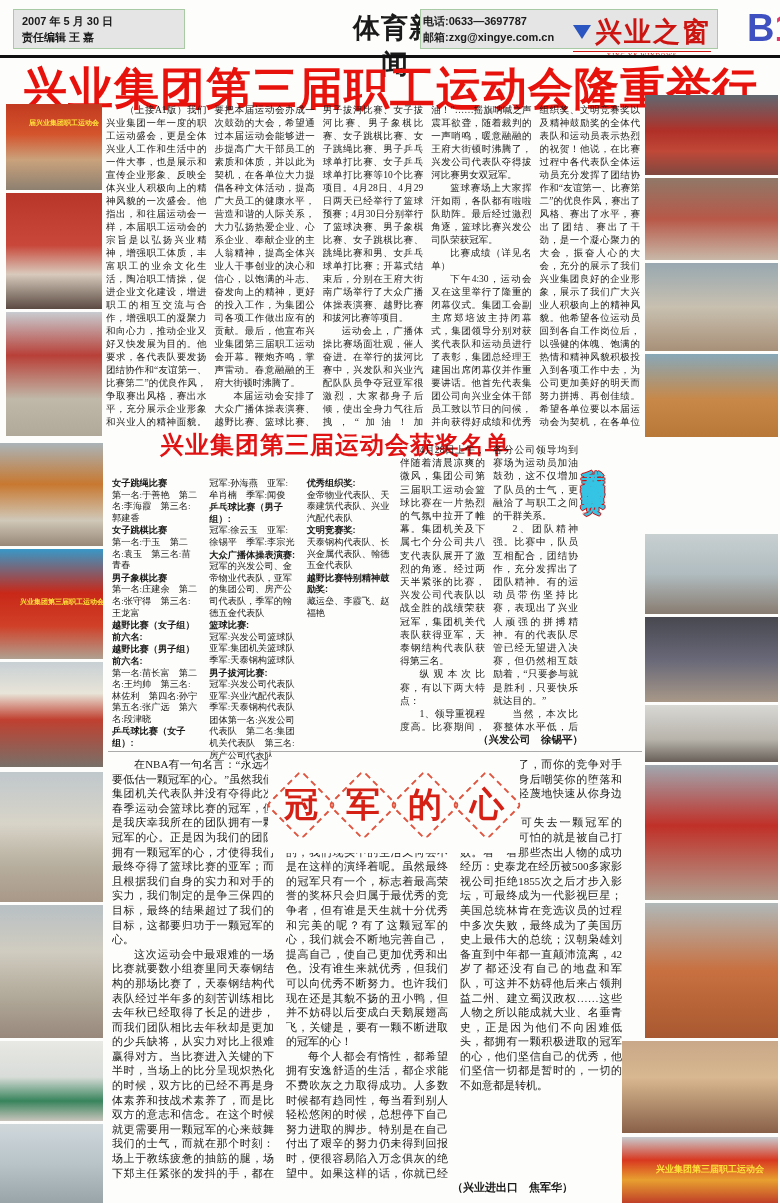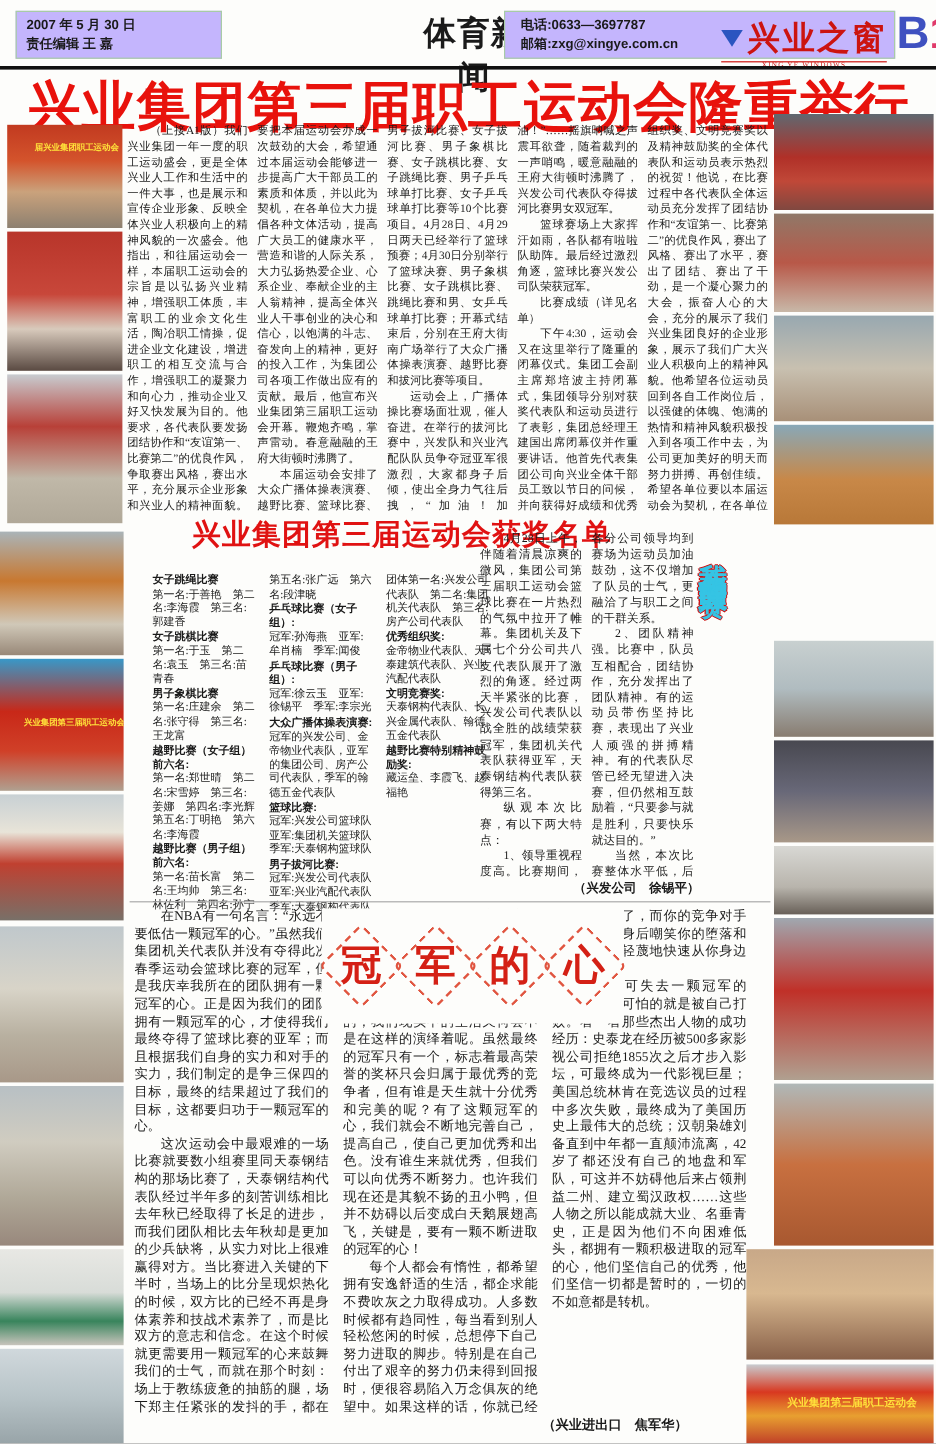--- a/index.html
+++ b/index.html
@@ -1,24 +1,24 @@
 <!DOCTYPE html>
 <html><head>
 <meta charset="utf-8">
 <style>
   html,body{margin:0;padding:0;background:#9a9a9a;}
   .page{position:relative;width:780px;height:1203px;margin:0 auto;background:#fdfdfb;
         font-family:"Liberation Serif",serif;color:#1a1a1a;overflow:hidden;}
   
-  .hdr-box{position:absolute;background:#c4b5fd;border:1px solid #a8cba6;box-sizing:border-box;}
+  .hdr-box{position:absolute;background:#e5e5e5;border:1px solid #a8cba6;box-sizing:border-box;}
   .hdr-left{left:13px;top:9px;width:172px;height:40px;padding:3px 8px;}
   .hdr-left div{font-size:11px;font-weight:bold;line-height:16px;font-family:"Liberation Sans",sans-serif;}
   .section-title{position:absolute;left:340px;top:10px;width:110px;text-align:center;
         font-size:27px;font-weight:900;font-family:"Liberation Sans",sans-serif;letter-spacing:1px;}
-  .hdr-right{left:420px;top:9px;width:326px;height:40px;padding:3px 13px;}
+  .hdr-right{left:420px;top:9px;width:298px;height:40px;padding:3px 2px;}
   .contact div{font-size:11px;font-weight:bold;line-height:16px;font-family:"Liberation Sans",sans-serif;}
   .masthead{position:absolute;right:6px;top:4px;text-align:center;}
   .masthead .logo{display:inline-block;vertical-align:middle;width:0;height:0;
         border-left:9px solid transparent;border-right:9px solid transparent;border-top:14px solid #2b55c0;}
   .masthead .script{display:inline-block;vertical-align:middle;font-size:27px;font-weight:bold;
         color:#cc1410;letter-spacing:2px;}
   .masthead .sub{font-size:6px;color:#cc1410;letter-spacing:1px;border-top:1px solid #cc1410;margin-top:1px;}
   .pageno{position:absolute;left:747px;top:6px;font-family:"Liberation Sans",sans-serif;
         font-size:38px;font-weight:900;line-height:44px;}
   .pageno .b{color:#3f51c0;}.pageno .n{color:#e03a6a;}
@@ -29,21 +29,21 @@
   
   .ph{position:absolute;overflow:hidden;}
   .ph .bn{position:absolute;left:0;right:0;text-align:center;color:#ffe23a;font-weight:bold;
         font-family:"Liberation Sans",sans-serif;white-space:nowrap;overflow:hidden;padding-left:20px;}
   
   .cols{position:absolute;column-gap:8px;column-fill:auto;text-align:justify;overflow:hidden;}
   .cols p{margin:0;text-indent:2em;}
   .lead{left:106px;top:104px;width:534px;height:334px;column-count:5;font-size:9.5px;line-height:13px;}
   .awards-title{position:absolute;left:160px;top:429px;width:470px;color:#e01212;white-space:nowrap;
         font-family:"Liberation Sans",sans-serif;font-size:24px;font-weight:900;letter-spacing:1px;}
-  .awards{position:absolute;left:127px;top:478px;width:282px;height:288px;column-count:3;column-gap:10px;
+  .awards{position:absolute;left:112px;top:478px;width:282px;height:288px;column-count:3;column-gap:10px;
         font-size:9.2px;line-height:11.6px;overflow:hidden;column-fill:auto;}
   .awards p{margin:0 0 1px 0;}
   .awards .ev{display:block;font-weight:bold;font-family:"Liberation Sans",sans-serif;}
   .bball{left:400px;top:443px;width:178px;height:296px;column-count:2;font-size:9.8px;line-height:13.2px;}
   .byline{position:absolute;font-weight:bold;font-family:"Liberation Sans",sans-serif;white-space:nowrap;}
   .bball-byline{left:478px;top:733px;font-size:10.5px;}
   .vtitle{position:absolute;left:577px;top:450px;height:210px;writing-mode:vertical-rl;
         font-family:"Liberation Sans",sans-serif;font-size:24px;font-weight:900;letter-spacing:3px;color:#35c4e4;
         text-shadow:1px 0 #d01010,-1px 0 #d01010,0 1px #d01010,0 -1px #d01010;}
   .divider{position:absolute;left:108px;top:751px;width:534px;height:1px;background:#aaa;}
@@ -122,21 +122,21 @@
     <p>比赛成绩（详见名单）</p>
     <p>下午4:30，运动会又在这里举行了隆重的闭幕仪式。集团工会副主席郑培波主持闭幕式，集团领导分别对获奖代表队和运动员进行了表彰，集团总经理王建国出席闭幕仪并作重要讲话。他首先代表集团公司向兴业全体干部员工致以节日的问候，并向获得好成绩和优秀组织奖、文明竞赛奖以及精神鼓励奖的全体代表队和运动员表示热烈的祝贺！他说，在比赛过程中各代表队全体运动员充分发挥了团结协作和“友谊第一、比赛第二”的优良作风，赛出了风格、赛出了水平，赛出了团结、赛出了干劲，是一个凝心聚力的大会，振奋人心的大会，充分的展示了我们兴业集团良好的企业形象，展示了我们广大兴业人积极向上的精神风貌。他希望各位运动员回到各自工作岗位后，以强健的体魄、饱满的热情和精神风貌积极投入到各项工作中去，为公司更加美好的明天而努力拼搏、再创佳绩。希望各单位要以本届运动会为契机，在各单位大力提倡和组织各种职工文体活动，进一步丰富职工的文化生活。</p>
 
   </div>
 
   <div class="awards-title">兴业集团第三届运动会获奖名单</div>
   <div class="awards">
     <p><span class="ev">女子跳绳比赛</span><span>第一名:于善艳　第二名:李海霞　第三名:郭建香</span></p>
     <p><span class="ev">女子跳棋比赛</span><span>第一名:于玉　第二名:袁玉　第三名:苗青春</span></p>
     <p><span class="ev">男子象棋比赛</span><span>第一名:庄建余　第二名:张守得　第三名:王龙富</span></p>
-    <p><span class="ev">越野比赛（女子组）前六名:</span><span>第一名:郑世晴　第二名:宋雪婷　第三名:姜娜　第四名:李光辉　第五名:丁明艳　第六名:李海霞</span></p>
+    <p><span class="ev">越野比赛（女子组）前六名:</span></p>
     <p><span class="ev">越野比赛（男子组）前六名:</span><span>第一名:苗长富　第二名:王均帅　第三名:林佐利　第四名:孙宁　第五名:张广远　第六名:段津晓</span></p>
     <p><span class="ev">乒乓球比赛（女子组）:</span><span>冠军:孙海燕　亚军:牟肖楠　季军:闻俊</span></p>
     <p><span class="ev">乒乓球比赛（男子组）:</span><span>冠军:徐云玉　亚军:徐锡平　季军:李宗光</span></p>
     <p><span class="ev">大众广播体操表演赛:</span><span>冠军的兴发公司、金帝物业代表队，亚军的集团公司、房产公司代表队，季军的翰德五金代表队</span></p>
     <p><span class="ev">篮球比赛:</span><span>冠军:兴发公司篮球队　亚军:集团机关篮球队　季军:天泰钢构篮球队</span></p>
     <p><span class="ev">男子拔河比赛:</span><span>冠军:兴发公司代表队　亚军:兴业汽配代表队　季军:天泰钢构代表队</span></p>
     <p><span class="ev"></span><span>团体第一名:兴发公司代表队　第二名:集团机关代表队　第三名:房产公司代表队</span></p>
     <p><span class="ev">优秀组织奖:</span><span>金帝物业代表队、天泰建筑代表队、兴业汽配代表队</span></p>
     <p><span class="ev">文明竞赛奖:</span><span>天泰钢构代表队、长兴金属代表队、翰德五金代表队</span></p>
     <p><span class="ev">越野比赛特别精神鼓励奖:</span><span>藏运垒、李霞飞、赵福艳</span></p>

